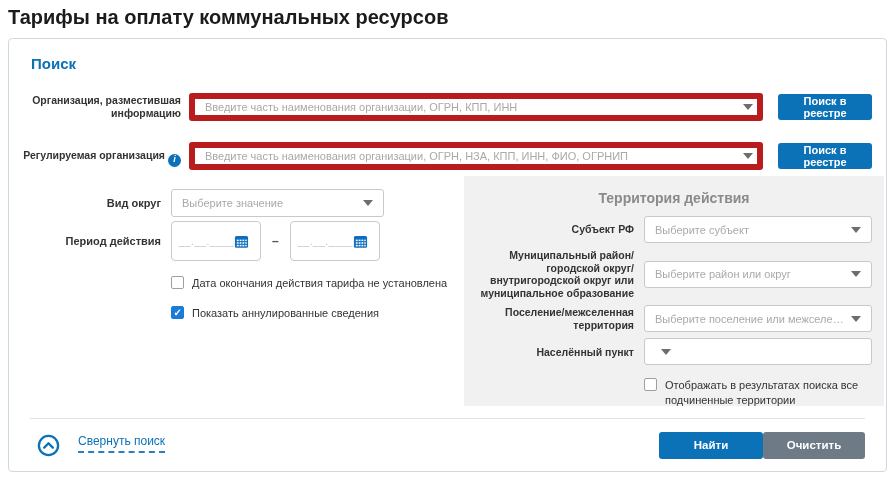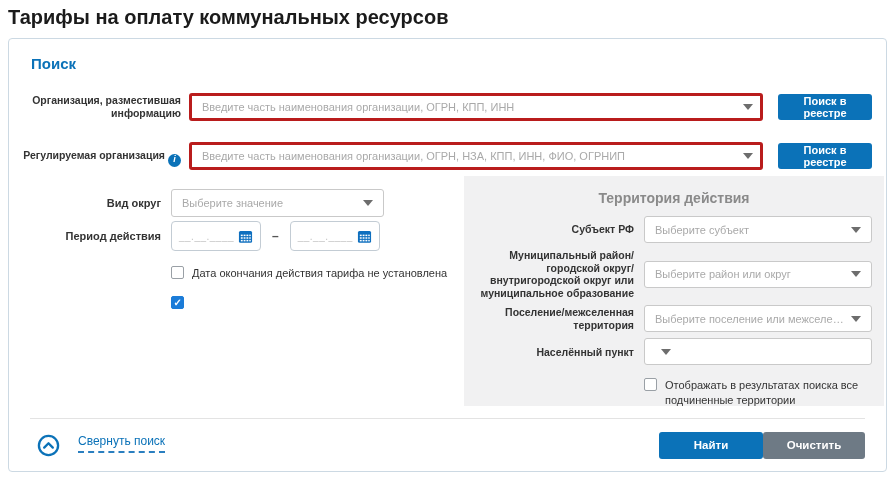--- a/index.html
+++ b/index.html
@@ -37,21 +37,21 @@
   .info-icon {
     width:13px; height:13px; flex:none;
     background:#0b72b8; border-radius:50%;
     color:#fff; font-size:9px; font-weight:bold; font-style:italic;
     display:flex; align-items:center; justify-content:center;
     position:relative; top:4px;
   }
   .input-wrap { flex:1; position:relative; margin-left:8px; }
   .text-input {
     width:100%; height:28px;
-    border:3px solid #b91c1c; border-radius:3px;
+    border:6px solid #b91c1c; border-radius:3px;
     padding:0 26px 0 10px;
     font-family:"Liberation Sans", sans-serif;
     font-size:11px; color:#333; outline:none;
   }
   .text-input::placeholder { color:#a9a9a9; }
   .caret {
     position:absolute; right:10px; top:11px;
     width:0; height:0;
     border-left:5px solid transparent; border-right:5px solid transparent;
     border-top:6px solid #6d6d6d;
@@ -72,23 +72,23 @@
     padding:0 10px; margin-left:10px; cursor:pointer;
   }
   .select-text {
     color:#a9a9a9; font-size:11px;
     white-space:nowrap; overflow:hidden; text-overflow:ellipsis;
   }
   .select .caret { position:static; flex:none; margin-left:6px; }
   .tariff-select { width:213px; }
 
   .date-input {
-    width:90px; height:30px; margin-left:10px;
+    width:90px; height:40px; margin-left:10px;
     border:1px solid #c3ccd4; border-radius:4px;
-    display:flex; align-items:center; justify-content:space-between;
+    display:flex; align-items:center; 
     padding:0 7px; background:#fff; cursor:text;
   }
   .date-placeholder { color:#c4c4c4; font-size:10px; letter-spacing:.5px; }
   .date-sep { margin:0 11px; color:#555; font-weight:bold; font-size:12px; }
 
   .check-row { display:flex; align-items:flex-start; gap:8px; margin:15px 0 0 140px; font-size:11px; color:#333; line-height:1.35; cursor:pointer; }
   .checkbox {
     width:13px; height:13px; flex:none; margin-top:0;
     border:1px solid #9aa0a6; border-radius:2px; background:#fff;
   }
@@ -214,20 +214,21 @@
           </div>
         </div>
 
         <div class="check-row">
           <span class="checkbox"></span>
           <span>Дата окончания действия тарифа не установлена</span>
         </div>
 
         <div class="check-row">
           <span class="checkbox checked"></span>
+          <span>Показать аннулированные сведения</span>
         </div>
       </div>
 
       <div class="territory">
         <div class="terr-heading">Территория действия</div>
 
         <div class="terr-row">
           <div class="terr-label">Субъект РФ</div>
           <div class="select terr-select">
             <span class="select-text">Выберите субъект</span>

